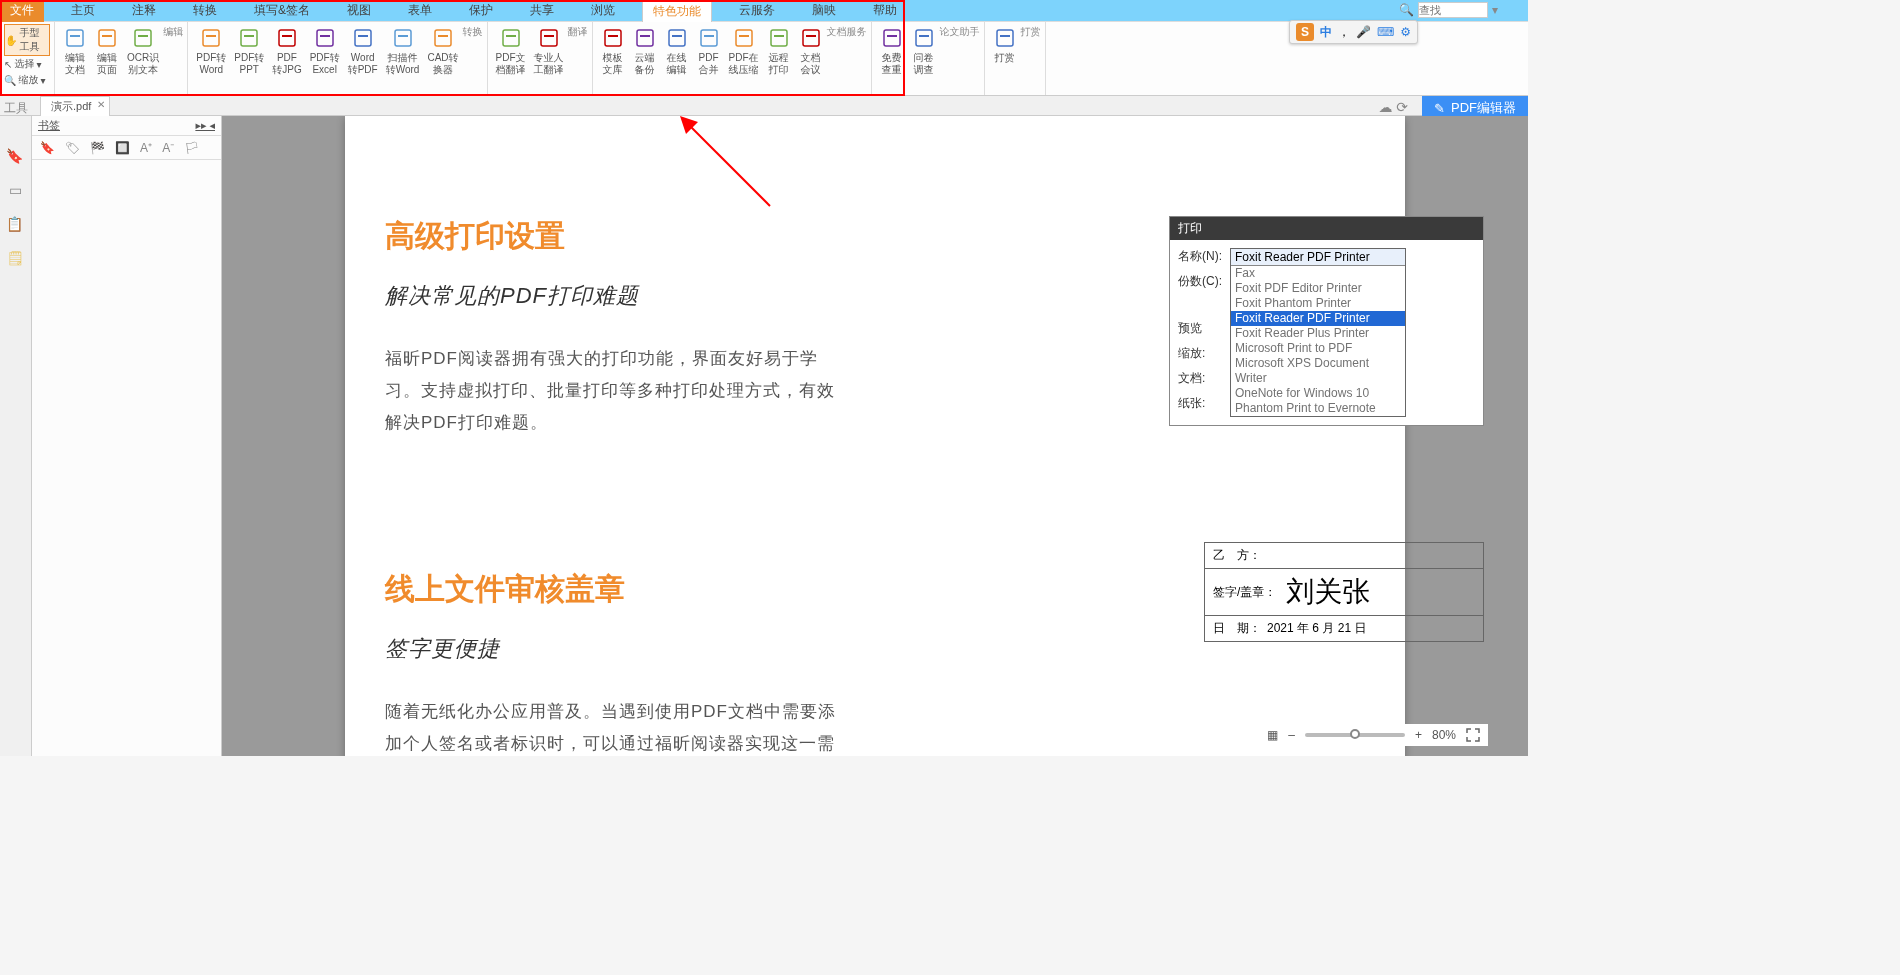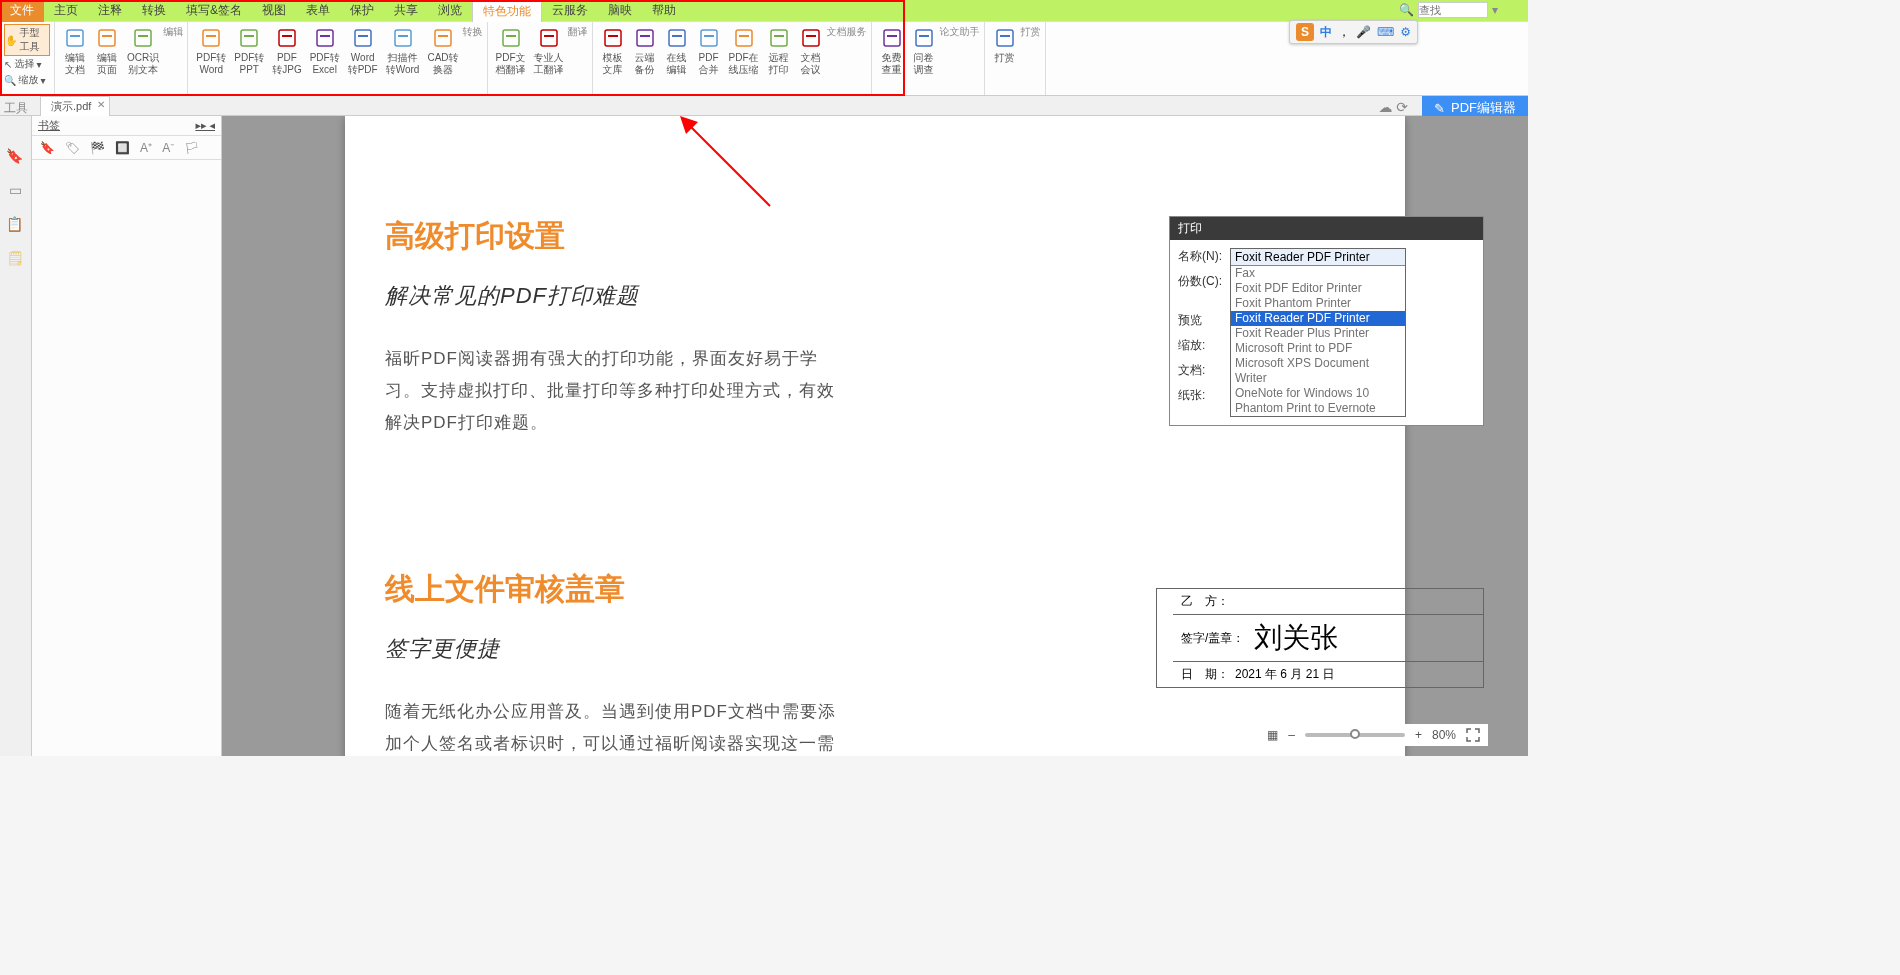--- a/index.html
+++ b/index.html
@@ -1,18 +1,18 @@
 <!DOCTYPE html>
 <html><head>
 <meta charset="utf-8">
 <style>
 * { margin: 0; padding: 0; box-sizing: border-box; font-family: "Microsoft YaHei", Arial, sans-serif; }
 body { background: #f5f5f5; width: 1528px; height: 756px; overflow: hidden; position: relative; }
 
-.menubar { height: 22px; background: #bef264; display: flex; align-items: center; font-size: 12px; border-bottom: 1px solid #ddd; }
+.menubar { height: 22px; background: #7dd3fc; display: flex; align-items: center; font-size: 12px; border-bottom: 1px solid #ddd; gap: 17px; }
 .menu-item { padding: 3px 10px; cursor: default; color: #444; }
 .menu-item.active-file { background: #ea8b2c; color: #fff; }
 .menu-item.active-special { background: #fff; color: #ea8b2c; border-top: 1px solid #0f172a; border-left: 1px solid #ccc; border-right: 1px solid #ccc; }
 
 .search-box { position: absolute; right: 30px; top: 2px; display: flex; align-items: center; gap: 4px; font-size: 12px; color: #888; }
 .search-input { width: 70px; height: 16px; border: 1px solid #ccc; font-size: 11px; }
 
 .ribbon { height: 74px; background: #fdfdfd; border-bottom: 1px solid #ccc; display: flex; position: relative; }
 .red-highlight { position: absolute; top: -22px; left: 0; width: 905px; height: 96px; border: 2px solid red; pointer-events: none; z-index: 100; }
 .red-arrow { position: absolute; top: 116px; left: 680px; width: 100px; height: 100px; pointer-events: none; z-index: 100; }
@@ -52,21 +52,21 @@
 
 .print-dialog { position: absolute; right: 44px; top: 100px; width: 315px; border: 1px solid #888; background: #fff; font-size: 12px; }
 .pd-title { background: #3a3a3a; color: #fff; padding: 3px 8px; font-size: 12px; }
 .pd-body { padding: 8px; display: flex; gap: 8px; }
 .pd-labels { display: flex; flex-direction: column; gap: 8px; font-size: 12px; color: #333; }
 .pd-select { border: 1px solid #666; width: 176px; }
 .pd-sel-top { background: #e8f0fb; padding: 1px 4px; border-bottom: 1px solid #888; }
 .pd-opt { padding: 0 4px; font-size: 12px; color: #737373; line-height: 15px; }
 .pd-opt.sel { background: #2168d4; color: #fff; }
 
-.sign-box { position: absolute; right: 44px; top: 472px; width: 328px; border: 1px solid #666; font-size: 12px; padding-left: 16px; }
+.sign-box { position: absolute; right: 44px; top: 426px; width: 280px; border: 1px solid #666; font-size: 12px; }
 .sign-row { border-bottom: 1px solid #666; padding: 4px 8px; display: flex; align-items: center; }
 .sign-name { font-family: "楷体", KaiTi, serif; font-size: 28px; margin-left: 10px; }
 .sign-row:last-child { border-bottom: none; text-align: right; }
 
 .zoom-bar { position: absolute; bottom: 10px; right: 40px; display: flex; align-items: center; gap: 10px; font-size: 12px; color: #555; background: #fff; padding: 4px 8px; }
 .slider { width: 100px; height: 4px; background: #bbb; position: relative; border-radius: 2px; }
 .slider-thumb { position: absolute; width: 10px; height: 10px; background: #fff; border: 2px solid #888; border-radius: 50%; top: -4px; left: 45px; }
 .expand-ic { width: 14px; height: 14px; }
 
 .ime-bar { position: absolute; right: 110px; top: 20px; background: #f4f4f4; border: 1px solid #ccc; border-radius: 3px; display: flex; align-items: center; gap: 6px; padding: 2px 6px; font-size: 12px; z-index: 200; box-shadow: 0 1px 3px rgba(0,0,0,0.2); }
@@ -424,21 +424,21 @@
       <div class="sec-title">高级打印设置</div>
       <div class="sec-sub">解决常见的PDF打印难题</div>
       <div class="sec-body">福昕PDF阅读器拥有强大的打印功能，界面友好易于学习。支持虚拟打印、批量打印等多种打印处理方式，有效解决PDF打印难题。</div>
 
       <div class="print-dialog">
         <div class="pd-title">打印</div>
         <div class="pd-body">
           <div class="pd-labels">
             <span>名称(N):</span>
             <span>份数(C):</span>
-            <span style="margin-top:14px">预览</span>
+            <span style="margin-top:22px">预览</span>
             <span>缩放:</span>
             <span>文档:</span>
             <span>纸张:</span>
           </div>
           <div>
             <div class="pd-select">
               <div class="pd-sel-top">Foxit Reader PDF Printer</div>
               <div id="pd-options">
                   <div class="pd-opt">Fax</div>
                   <div class="pd-opt">Foxit PDF Editor Printer</div>

